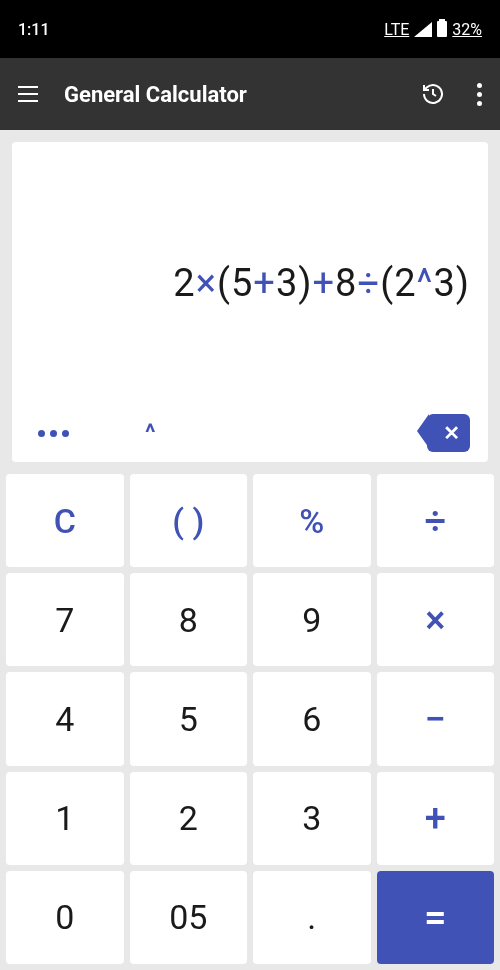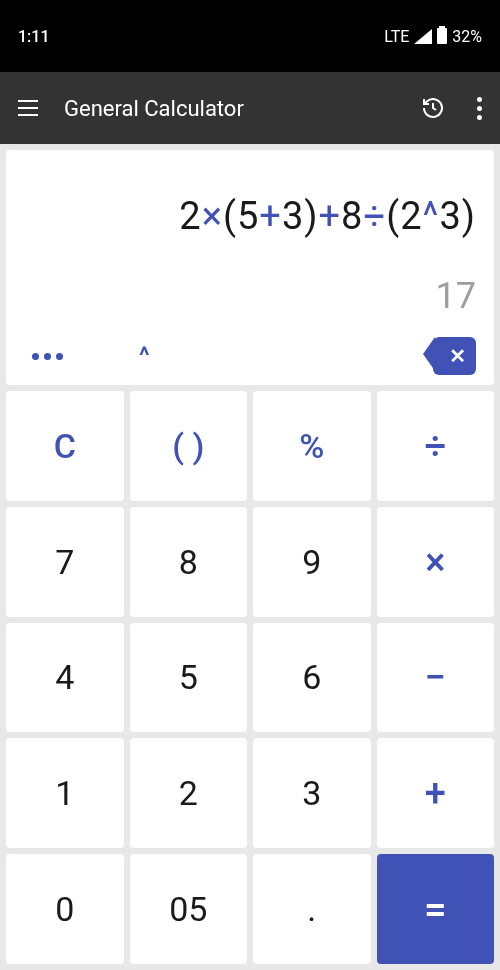--- a/index.html
+++ b/index.html
@@ -1,31 +1,31 @@
 <!DOCTYPE html>
 <html><head>
   <meta charset="utf-8">
   <style>
     * { margin: 0; padding: 0; box-sizing: border-box; font-family: -apple-system, BlinkMacSystemFont, 'Segoe UI', Roboto, sans-serif; }
     body { width: 500px; height: 970px; background: #e8e8e8; overflow: hidden; display: flex; flex-direction: column; }
     
-    .status-bar { height: 72px; background: #000; color: #fff; display: flex; justify-content: space-between; align-items: center; padding: 17px 18px; font-size: 16px; }
+    .status-bar { height: 58px; background: #000; color: #fff; display: flex; justify-content: space-between; align-items: center; padding: 17px 18px; font-size: 16px; }
     .status-left { font-weight: 500; }
-    .status-right { display: flex; align-items: center; gap: 5px; font-size: 16px; }
+    .status-right { display: flex; align-items: center; gap: 5px; font-size: 16px; text-decoration: underline; }
     
     .app-bar { height: 72px; background: #333333; color: #fff; display: flex; align-items: center; padding: 0 14px; gap: 22px; }
     .hamburger { display: flex; flex-direction: column; gap: 5px; cursor: pointer; padding: 8px 4px; }
     .hamburger span { display: block; width: 20px; height: 2px; background: #fff; }
-    .app-title { font-size: 22px; font-weight: 400; flex: 1; }
+    .app-title { font-size: 22px; font-weight: 700; flex: 1; }
     .app-bar-icons { display: flex; align-items: center; gap: 28px; }
     .app-bar-icon { cursor: pointer; display: flex; }
     .menu-dots { display: flex; flex-direction: column; gap: 4px; padding: 4px; }
     .menu-dots span { width: 5px; height: 5px; background: #fff; border-radius: 50%; }
     
-    .display-area { background: #fff; margin: 6px; border-radius: 4px; padding: 22px 18px 10px 18px; display: flex; flex-direction: column; flex: 0 0 auto; height: 235px; }
+    .display-area { background: #fff; margin: 12px; border-radius: 4px; padding: 22px 18px 10px 18px; display: flex; flex-direction: column; flex: 0 0 auto; height: 320px; }
     .expression-row { flex: 1; display: flex; align-items: center; justify-content: flex-end; }
     .expression { font-size: 38px; font-weight: 400; text-align: right; color: #1a1a1a; letter-spacing: 1px; }
     .expression .op { color: #4052b5; }
     .result-row { text-align: right; font-size: 36px; color: #9e9e9e; margin-top: 16px; margin-bottom: 8px; }
     .display-controls { display: flex; align-items: center; justify-content: space-between; margin-top: 12px; }
     .ctrl-group { display: flex; align-items: center; gap: 60px; }
     .ctrl-btn { color: #4052b5; font-size: 24px; font-weight: 700; cursor: pointer; padding: 4px 8px; }
     .more-dots { display: flex; gap: 5px; }
     .more-dots span { width: 7px; height: 7px; background: #4052b5; border-radius: 50%; }
     .backspace-btn { background: #4052b5; border-radius: 6px 6px 6px 6px; padding: 7px 10px 7px 16px; display: flex; align-items: center; cursor: pointer; position: relative; }
@@ -75,21 +75,20 @@
         <span></span>
         <span></span>
     </div>
   </div>
 </div>
 
 <div class="display-area">
   <div class="expression-row">
     <div class="expression" id="expression-target"><span>2</span><span class="op">×</span><span>(5</span><span class="op">+</span><span>3)</span><span class="op">+</span><span>8</span><span class="op">÷</span><span>(2</span><span class="op">^</span><span>3)</span></div>
   </div>
-  <div class="result-row">17</div>
   <div class="display-controls">
     <div class="ctrl-group">
       <div class="ctrl-btn">
         <div class="more-dots">
             <span></span>
             <span></span>
             <span></span>
           </div>
       </div>
       <div class="ctrl-btn">^</div>

